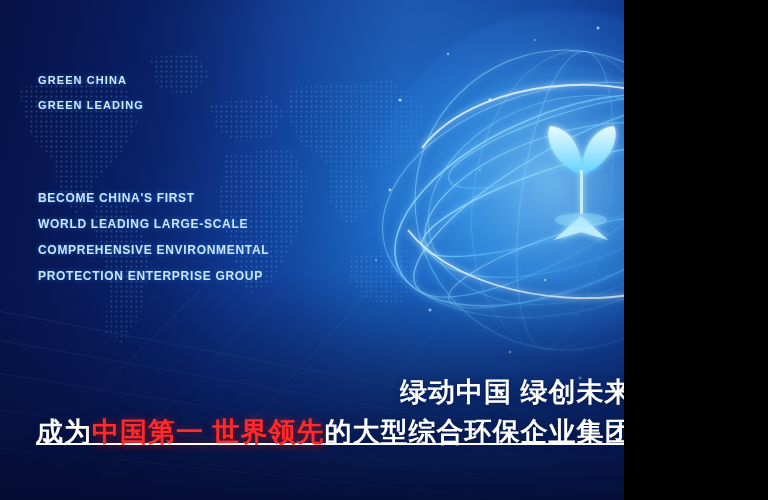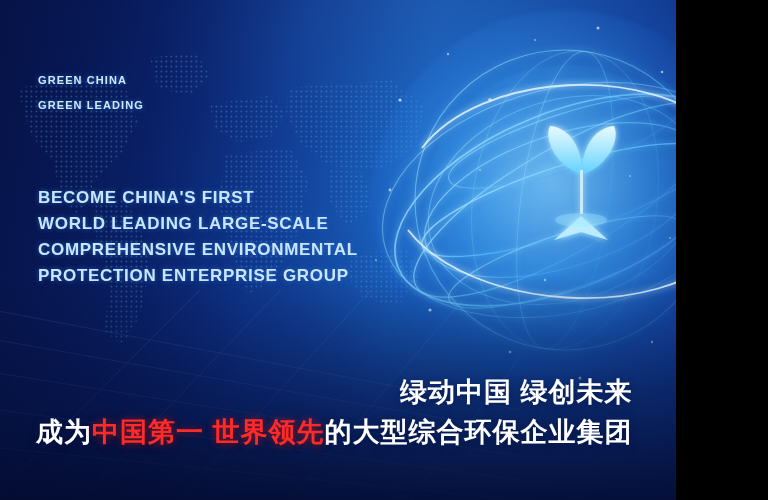--- a/index.html
+++ b/index.html
@@ -2,21 +2,21 @@
 <html><head>
 <meta charset="utf-8">
 <style>
   html, body {
     margin: 0;
     padding: 0;
     background: #000;
   }
   .stage {
     position: relative;
-    width: 676px;
+    width: 624px;
     height: 500px;
     overflow: hidden;
     font-family: "Liberation Sans", sans-serif;
     background: #0a2f7a;
   }
 
   
   .bg-base {
     position: absolute;
     inset: 0;
@@ -108,21 +108,21 @@
     letter-spacing: 1.1px;
     line-height: 25px;
     color: #cfe9ff;
     text-shadow: 0 0 5px rgba(40,110,200,0.8);
   }
   .en-sub {
     position: absolute;
     left: 38px; top: 185px;
   }
   .en-sub-line {
-    font-size: 17px;
+    font-size: 12px;
     font-weight: bold;
     letter-spacing: 0.7px;
     line-height: 26px;
     color: #c9e6ff;
     text-shadow: 0 0 5px rgba(40,110,200,0.8);
     white-space: nowrap;
   }
 
   
   .cn-block {
@@ -139,20 +139,21 @@
     text-shadow: 0 2px 8px rgba(4,20,70,0.75);
     text-align: right;
   }
   .cn-line2 {
     font-size: 27px;
     font-weight: bold;
     color: #ffffff;
     letter-spacing: 1px;
     line-height: 40px;
     text-shadow: 0 2px 8px rgba(4,20,70,0.75);
+    text-decoration: underline;
   }
   .cn-hl {
     color: #ff2a2a;
     text-shadow: 0 0 8px rgba(255,40,40,0.45), 0 2px 6px rgba(60,0,0,0.5);
   }
 </style>
 </head>
 <body>
 
 <div class="stage">

